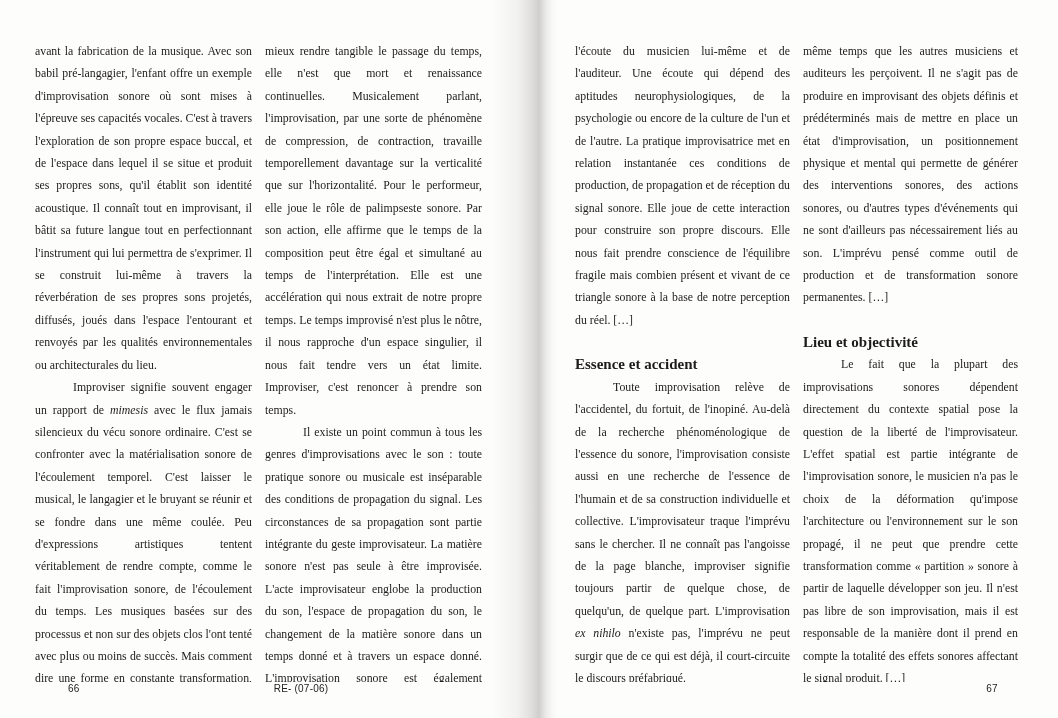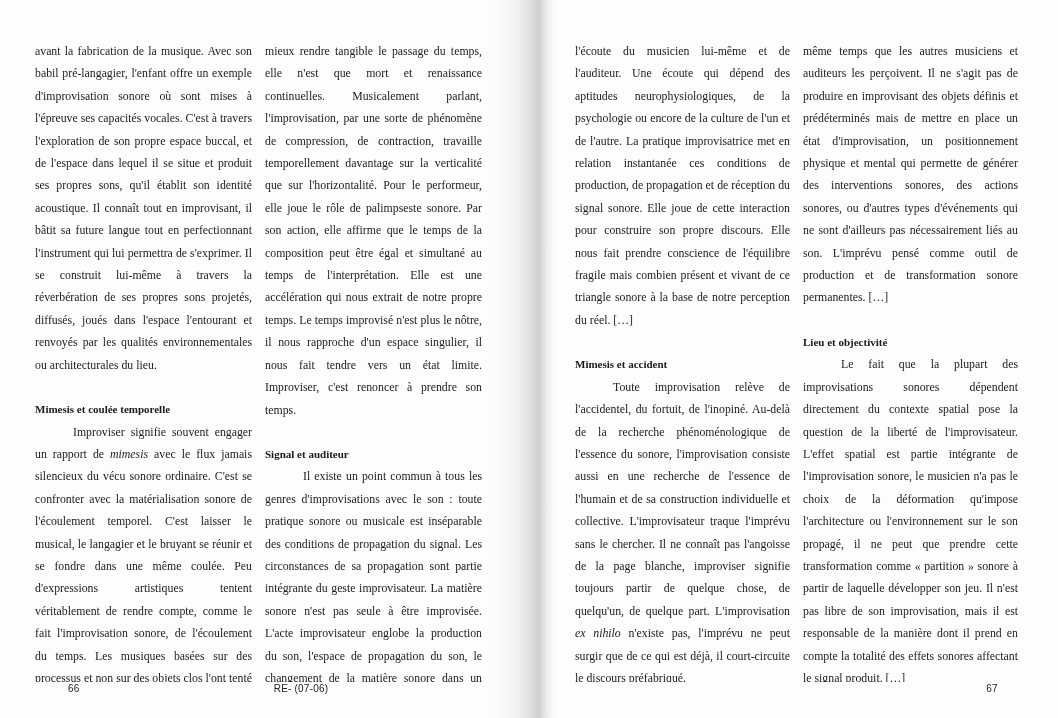--- a/index.html
+++ b/index.html
@@ -17,21 +17,21 @@
   .page.right .pagebody{padding:40px 0 0 46px;gap:13px;font-family:Liberation Serif, serif;}
   .col{
     width:217px;height:642px;overflow:hidden;
     font-size:11.8px;line-height:22.4px;text-align:justify;
     hyphens:none;
   }
   .page.right .col{width:215px;}
   .para{margin:0;}
   .para.indent{text-indent:38px;}
   .heading{
-    margin:22px 0 0 0;font-size:11px;font-weight:bold;
+    margin:22px 0 0 0;font-size:15px;font-weight:bold;
     line-height:22.4px;text-align:left;
   }
   em{font-style:italic;}
   .gutter{
     position:absolute;left:492px;top:0;width:66px;height:718px;pointer-events:none;
     background:linear-gradient(90deg,
       rgba(110,106,100,0) 0%,
       rgba(110,106,100,0.08) 38%,
       rgba(104,100,95,0.20) 60%,
       rgba(88,85,82,0.28) 71%,
@@ -50,36 +50,34 @@
 </style>
 </head>
 <body>
 
 <div class="spread">
 
   <section class="page left">
     <div class="pagebody">
       <div class="col">
           <p class="para">avant la fabrication de la musique. Avec son babil pré-langagier, l'enfant offre un exemple d'improvisation sonore où sont mises à l'épreuve ses capacités vocales. C'est à travers l'exploration de son propre espace buccal, et de l'espace dans lequel il se situe et produit ses propres sons, qu'il établit son identité acoustique. Il connaît tout en improvisant, il bâtit sa future langue tout en perfectionnant l'instrument qui lui permettra de s'exprimer. Il se construit lui-même à travers la réverbération de ses propres sons projetés, diffusés, joués dans l'espace l'entourant et renvoyés par les qualités environnementales ou architecturales du lieu.</p>
-          <h3 class="heading">Mimesis et coulée temporelle</h3>
           <p class="para indent">Improviser signifie souvent engager un rapport de <em>mimesis</em> avec le flux jamais silencieux du vécu sonore ordinaire. C'est se confronter avec la matérialisation sonore de l'écoulement temporel. C'est laisser le musical, le langagier et le bruyant se réunir et se fondre dans une même coulée. Peu d'expressions artistiques tentent véritablement de rendre compte, comme le fait l'improvisation sonore, de l'écoulement du temps. Les musiques basées sur des processus et non sur des objets clos l'ont tenté avec plus ou moins de succès. Mais comment dire une forme en constante transformation, une forme qui à chaque apparition, à chaque nouveau son, annonce en même temps sa disparition ?</p>
         </div>
       <div class="col">
           <p class="para">mieux rendre tangible le passage du temps, elle n'est que mort et renaissance continuelles. Musicalement parlant, l'improvisation, par une sorte de phénomène de compression, de contraction, travaille temporellement davantage sur la verticalité que sur l'horizontalité. Pour le performeur, elle joue le rôle de palimpseste sonore. Par son action, elle affirme que le temps de la composition peut être égal et simultané au temps de l'interprétation. Elle est une accélération qui nous extrait de notre propre temps. Le temps improvisé n'est plus le nôtre, il nous rapproche d'un espace singulier, il nous fait tendre vers un état limite. Improviser, c'est renoncer à prendre son temps.</p>
-          <h3 class="heading">Signal et auditeur</h3>
           <p class="para indent">Il existe un point commun à tous les genres d'improvisations avec le son : toute pratique sonore ou musicale est inséparable des conditions de propagation du signal. Les circonstances de sa propagation sont partie intégrante du geste improvisateur. La matière sonore n'est pas seule à être improvisée. L'acte improvisateur englobe la production du son, l'espace de propagation du son, le changement de la matière sonore dans un temps donné et à travers un espace donné. L'improvisation sonore est également architecturale, elle est aussi environnementale, elle est responsable de la morphologie circonstanciée du son. Et ce n'est pas tout. Un autre façonnage sonore est à l'œuvre au même moment : celui de</p>
         </div>
     </div>
   </section>
 
   <section class="page right">
     <div class="pagebody">
       <div class="col">
           <p class="para">l'écoute du musicien lui-même et de l'auditeur. Une écoute qui dépend des aptitudes neurophysiologiques, de la psychologie ou encore de la culture de l'un et de l'autre. La pratique improvisatrice met en relation instantanée ces conditions de production, de propagation et de réception du signal sonore. Elle joue de cette interaction pour construire son propre discours. Elle nous fait prendre conscience de l'équilibre fragile mais combien présent et vivant de ce triangle sonore à la base de notre perception du réel. […]</p>
-          <h3 class="heading">Mimesis et accident</h3>
+          <h3 class="heading">Essence et accident</h3>
           <p class="para indent">Toute improvisation relève de l'accidentel, du fortuit, de l'inopiné. Au-delà de la recherche phénoménologique de l'essence du sonore, l'improvisation consiste aussi en une recherche de l'essence de l'humain et de sa construction individuelle et collective. L'improvisateur traque l'imprévu sans le chercher. Il ne connaît pas l'angoisse de la page blanche, improviser signifie toujours partir de quelque chose, de quelqu'un, de quelque part. L'improvisation <em>ex nihilo</em> n'existe pas, l'imprévu ne peut surgir que de ce qui est déjà, il court-circuite le discours préfabriqué.</p>
         </div>
       <div class="col">
           <p class="para">même temps que les autres musiciens et auditeurs les perçoivent. Il ne s'agit pas de produire en improvisant des objets définis et prédéterminés mais de mettre en place un état d'improvisation, un positionnement physique et mental qui permette de générer des interventions sonores, des actions sonores, ou d'autres types d'événements qui ne sont d'ailleurs pas nécessairement liés au son. L'imprévu pensé comme outil de production et de transformation sonore permanentes. […]</p>
           <h3 class="heading">Lieu et objectivité</h3>
           <p class="para indent">Le fait que la plupart des improvisations sonores dépendent directement du contexte spatial pose la question de la liberté de l'improvisateur. L'effet spatial est partie intégrante de l'improvisation sonore, le musicien n'a pas le choix de la déformation qu'impose l'architecture ou l'environnement sur le son propagé, il ne peut que prendre cette transformation comme « partition » sonore à partir de laquelle développer son jeu. Il n'est pas libre de son improvisation, mais il est responsable de la manière dont il prend en compte la totalité des effets sonores affectant le signal produit. […]</p>
         </div>
     </div>
   </section>
 

